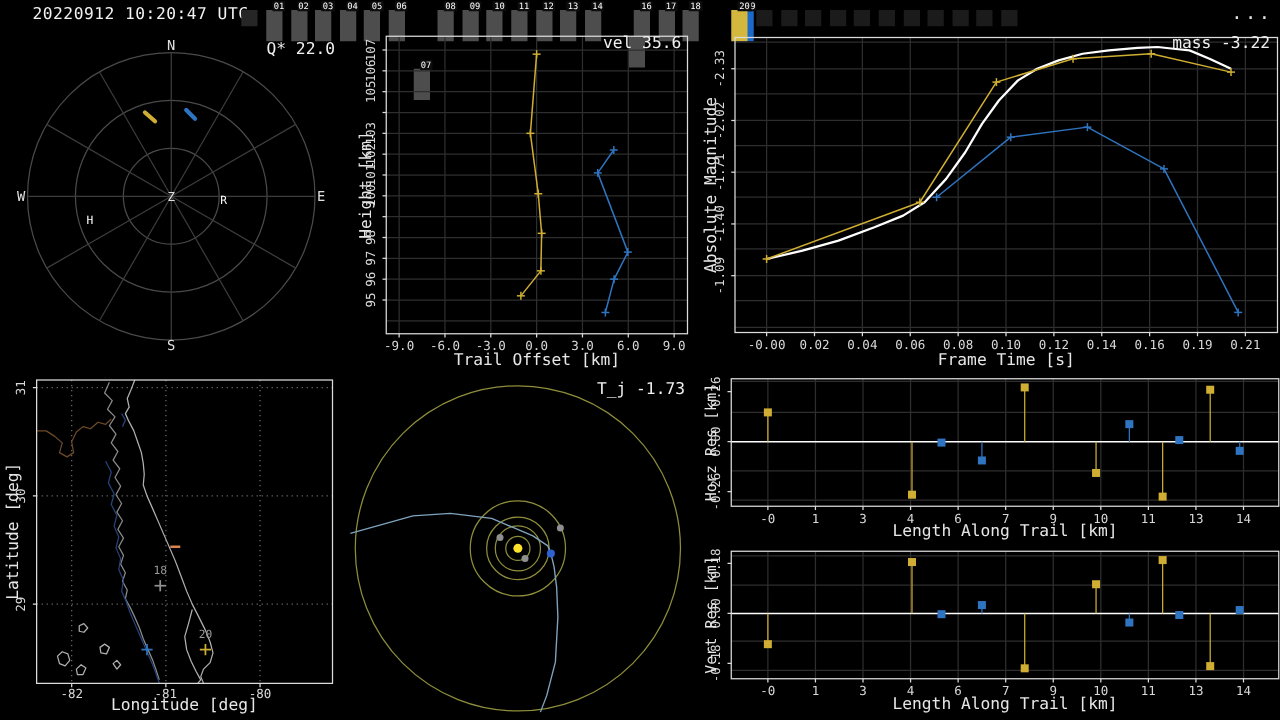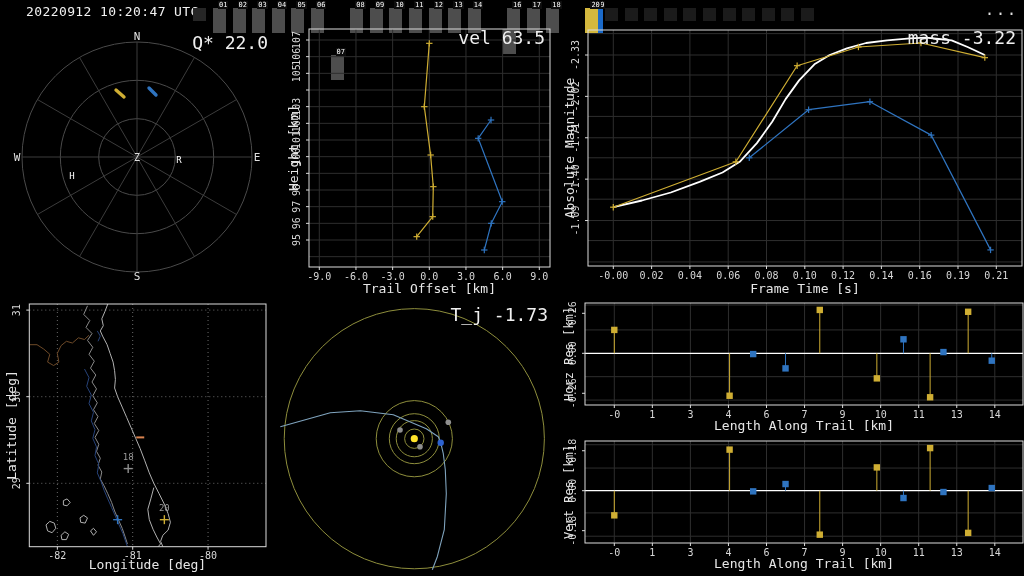--- a/index.html
+++ b/index.html
@@ -1,20 +1,20 @@
 <!DOCTYPE html>
 <html><head>
 <meta charset="utf-8">
 <style>
   html,body{margin:0;padding:0}
   body{width:1024px;height:576px;background:#000;position:relative;overflow:hidden;
        font-family:"DejaVu Sans Mono",monospace;color:#e6e6e6}
   .panel{position:absolute}
   svg{display:block}
-  .ptitle{position:absolute;font-size:18px;color:#f0f0f0;white-space:nowrap}
+  .ptitle{position:absolute;font-size:13px;color:#f0f0f0;white-space:nowrap}
   .caption{position:absolute;font-size:13px;color:#e6e6e6;text-align:center;white-space:nowrap}
   .ylab{position:absolute;font-size:13px;color:#e6e6e6;white-space:nowrap;
         transform:translate(-50%,-50%) rotate(-90deg)}
   #topbar{position:absolute;left:0;top:0;width:1024px;height:24px;background:#000}
   #timestamp{position:absolute;left:26px;top:4px;font-size:13px;letter-spacing:.4px;color:#f2f2f2;white-space:pre}
   .fbtn{position:absolute;top:8px;width:13px;height:25px;background:#4d4d4d}
   .fbtn .lb{position:absolute;left:5px;top:-7px;font-size:7px;line-height:8px;color:#fff;background:#0d0d0d;padding:0 1px}
   .fbtn.blue{background:#1b6ac9}
   .fbtn.yellow{background:#d4b83e}
   .fblank{position:absolute;top:8px;width:13px;height:13px;background:#262626}
@@ -225,21 +225,21 @@
         <text x="20" y="82.66666666666667" fill="#d8d8d8" font-size="10" text-anchor="middle" font-family="&quot;DejaVu Sans Mono&quot;, monospace" transform="rotate(-90 20 82.66666666666667)">103</text>
         <line x1="26" y1="66" x2="29" y2="66" stroke="#dcdcdc" stroke-width="1"></line>
         <line x1="26" y1="49.333333333333336" x2="29" y2="49.333333333333336" stroke="#dcdcdc" stroke-width="1"></line>
         <text x="20" y="49.333333333333336" fill="#d8d8d8" font-size="10" text-anchor="middle" font-family="&quot;DejaVu Sans Mono&quot;, monospace" transform="rotate(-90 20 49.333333333333336)">105</text>
         <line x1="26" y1="32.66666666666667" x2="29" y2="32.66666666666667" stroke="#dcdcdc" stroke-width="1"></line>
         <text x="20" y="32.66666666666667" fill="#d8d8d8" font-size="10" text-anchor="middle" font-family="&quot;DejaVu Sans Mono&quot;, monospace" transform="rotate(-90 20 32.66666666666667)">106</text>
         <line x1="26" y1="16" x2="29" y2="16" stroke="#dcdcdc" stroke-width="1"></line>
         <text x="20" y="16" fill="#d8d8d8" font-size="10" text-anchor="middle" font-family="&quot;DejaVu Sans Mono&quot;, monospace" transform="rotate(-90 20 16)">107</text>
       </g>
     </svg>
-  <div class="ptitle" style="right:15px;top:3px">vel 63.5</div>
+  <div class="ptitle" style="right:15px;top:3px">vel 35.6</div>
   <div class="ylab" style="left:13px;top:124px">Height [km]</div>
   <div class="caption" style="left:29px;top:257px;width:241px">Trail Offset [km]</div>
 </div>
 
 <div class="panel" style="left:560px;top:24px;width:464px;height:276px">
   <svg id="svg-mag" width="464" height="276">
       <g>
         <line x1="53.3" y1="6" x2="53.3" y2="242" stroke="#2e2e2e" stroke-width="1"></line>
         <line x1="91.6" y1="6" x2="91.6" y2="242" stroke="#2e2e2e" stroke-width="1"></line>
         <line x1="129.89999999999998" y1="6" x2="129.89999999999998" y2="242" stroke="#2e2e2e" stroke-width="1"></line>

